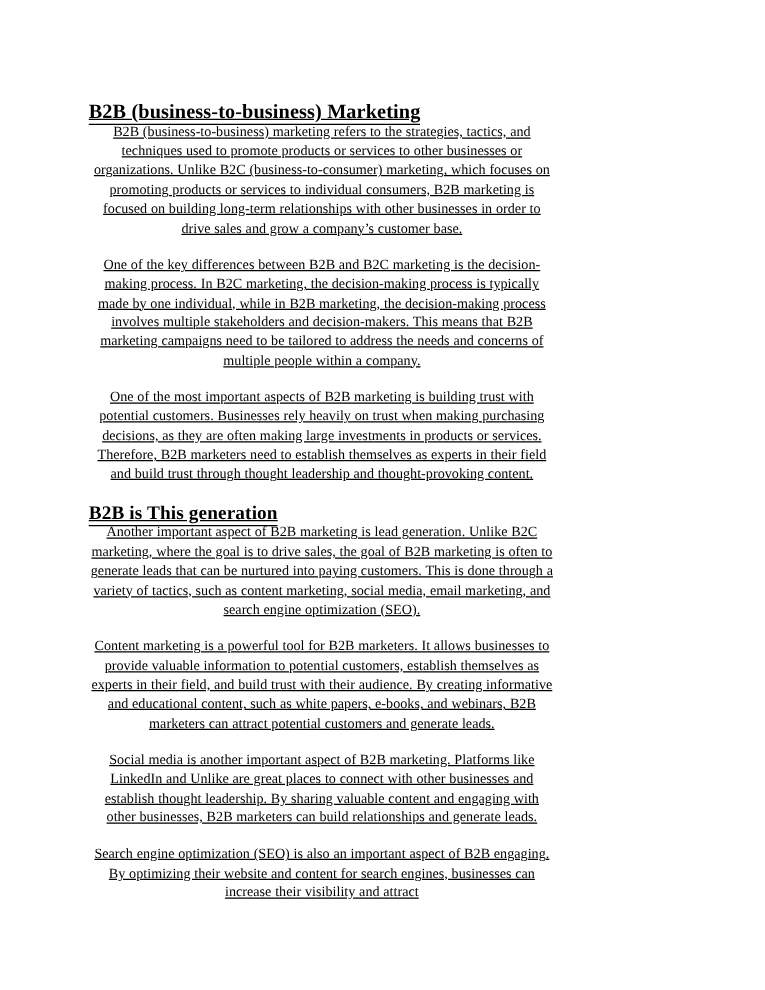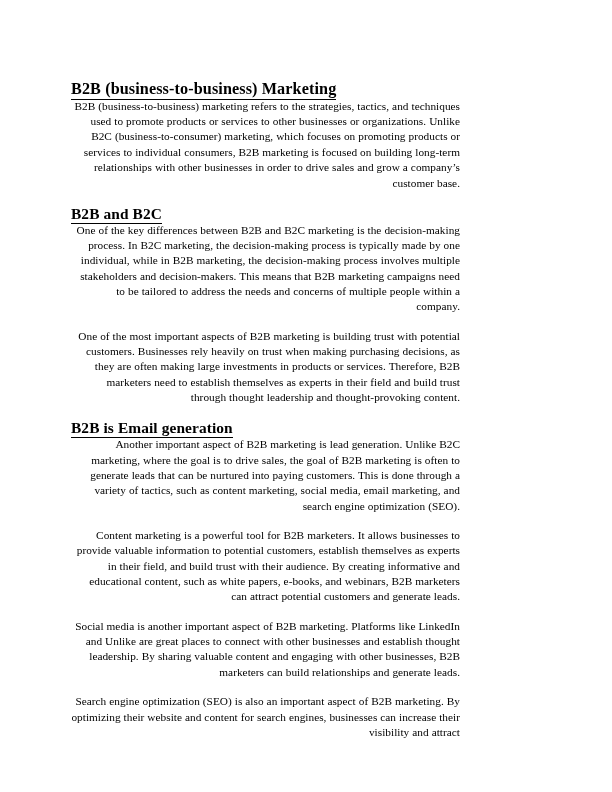--- a/index.html
+++ b/index.html
@@ -12,20 +12,21 @@
   .page {
     position: relative;
     width: 532px;
     height: 792px;
     background: #ffffff;
     box-sizing: border-box;
     padding: 71px 72px 0 71px;
     font-family: "Liberation Serif", "DejaVu Serif", serif;
     color: #000000;
     overflow: hidden;
+    text-decoration: underline;
     -webkit-font-smoothing: antialiased;
   }
 
   .doc-body {
     padding-top: 9px;
   }
 
   h1.doc-heading,
   h2.doc-heading {
     margin: 0;
@@ -53,46 +54,45 @@
   .block-heading-first {
     margin-bottom: 17px;
   }
 
   .block-heading {
     margin-top: 26px;
     margin-bottom: 17px;
   }
 
   p.doc-para {
-    margin: 0 0 14px 0;
+    margin: 0 16px 14px 0;
     font-size: 11.3px;
     line-height: 15.35px;
-    text-align: right;
+    text-align: center;
     color: #000000;
     letter-spacing: 0.02px;
     word-spacing: 0.15px;
   }
 
   p.doc-para:last-child {
     margin-bottom: 0;
   }
 </style>
 </head>
 <body>
 
 <div class="page">
   <div class="doc-body">
 
     <h1 class="doc-heading block-heading-first"><span class="heading-text">B2B (business-to-business) Marketing</span></h1>
     <p class="doc-para">B2B (business-to-business) marketing refers to the strategies, tactics, and techniques used to promote products or services to other businesses or organizations. Unlike B2C (business-to-consumer) marketing, which focuses on promoting products or services to individual consumers, B2B marketing is focused on building long-term relationships with other businesses in order to drive sales and grow a company’s customer base.</p>
 
-    <h2 class="doc-heading block-heading"><span class="heading-text">B2B and B2C</span></h2>
     <p class="doc-para">One of the key differences between B2B and B2C marketing is the decision-making process. In B2C marketing, the decision-making process is typically made by one individual, while in B2B marketing, the decision-making process involves multiple stakeholders and decision-makers. This means that B2B marketing campaigns need to be tailored to address the needs and concerns of multiple people within a company.</p>
     <p class="doc-para">One of the most important aspects of B2B marketing is building trust with potential customers. Businesses rely heavily on trust when making purchasing decisions, as they are often making large investments in products or services. Therefore, B2B marketers need to establish themselves as experts in their field and build trust through thought leadership and thought-provoking content.</p>
 
-    <h2 class="doc-heading block-heading"><span class="heading-text">B2B is Email generation</span></h2>
+    <h2 class="doc-heading block-heading"><span class="heading-text">B2B is This generation</span></h2>
     <p class="doc-para">Another important aspect of B2B marketing is lead generation. Unlike B2C marketing, where the goal is to drive sales, the goal of B2B marketing is often to generate leads that can be nurtured into paying customers. This is done through a variety of tactics, such as content marketing, social media, email marketing, and search engine optimization (SEO).</p>
     <p class="doc-para">Content marketing is a powerful tool for B2B marketers. It allows businesses to provide valuable information to potential customers, establish themselves as experts in their field, and build trust with their audience. By creating informative and educational content, such as white papers, e-books, and webinars, B2B marketers can attract potential customers and generate leads.</p>
     <p class="doc-para">Social media is another important aspect of B2B marketing. Platforms like LinkedIn and Unlike are great places to connect with other businesses and establish thought leadership. By sharing valuable content and engaging with other businesses, B2B marketers can build relationships and generate leads.</p>
-    <p class="doc-para">Search engine optimization (SEO) is also an important aspect of B2B marketing. By optimizing their website and content for search engines, businesses can increase their visibility and attract</p>
+    <p class="doc-para">Search engine optimization (SEO) is also an important aspect of B2B engaging. By optimizing their website and content for search engines, businesses can increase their visibility and attract</p>
 
   </div>
 </div>
 
 </body></html>

